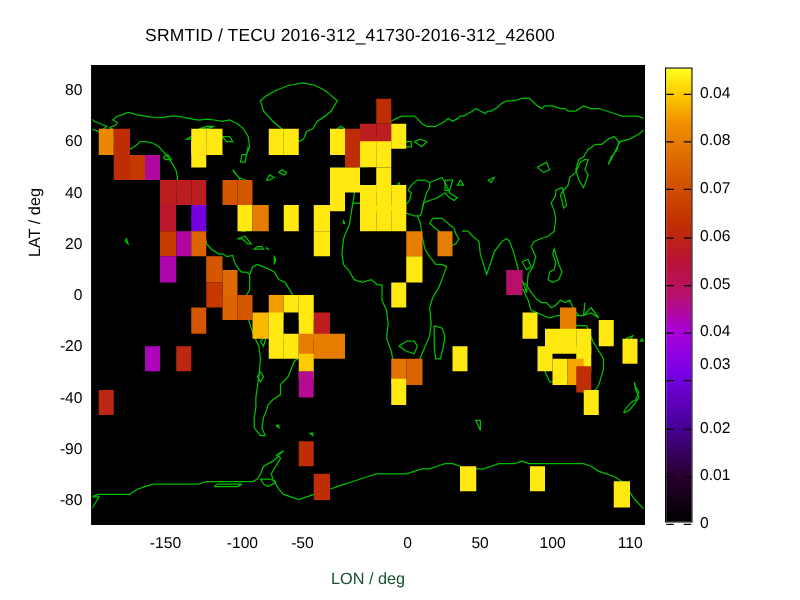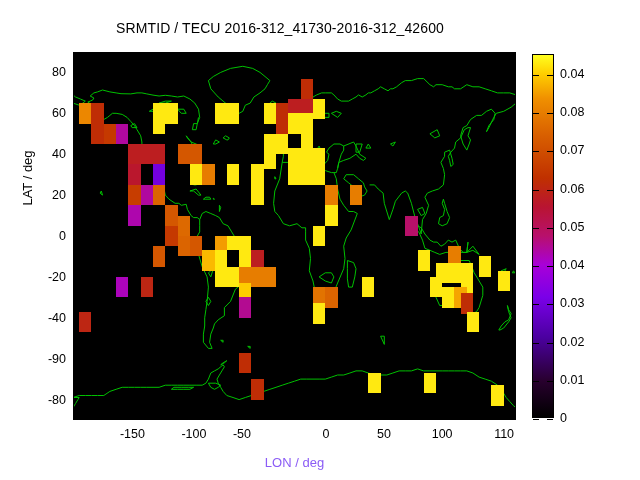--- a/index.html
+++ b/index.html
@@ -22,21 +22,21 @@
   
   .ytick{position:absolute;width:66px;text-align:right;font-size:12.5px;
          line-height:12px;color:#000;}
   .xtick{position:absolute;width:70px;text-align:right;font-size:12.5px;
          color:#000;}
 
   #ylabel{position:absolute;font-size:13px;color:#000;
           transform:rotate(-90deg);transform-origin:0 0;
           left:20px;top:288px;width:220px;text-align:center;}
   #xlabel{position:absolute;left:73px;top:455px;width:443px;
-          text-align:center;font-size:13px;color:#8b5cf6;}
+          text-align:center;font-size:13px;color:#14532d;}
 
   
   #cbar{position:absolute;left:532px;top:54px;width:22px;height:364px;
         border:1px solid #000;box-sizing:border-box;}
   #cbar-grad{position:absolute;left:0;top:0;right:0;bottom:0;}
   .cbtick{position:absolute;left:0;width:6px;height:1px;background:#000;}
   .cbtick.r{left:auto;right:0;}
   .cblabel{position:absolute;left:560px;font-size:12.5px;color:#000;
            line-height:12px;}
 </style>
@@ -237,21 +237,21 @@
       <div class="cbtick " style="top: 364px;"></div>
       <div class="cbtick r" style="top: 364px;"></div>
     </div>
 
 <div class="cblabel" style="top: 67.8824px;">0.04</div>
     <div class="cblabel" style="top: 106.118px;">0.08</div>
     <div class="cblabel" style="top: 144.353px;">0.07</div>
     <div class="cblabel" style="top: 182.588px;">0.06</div>
     <div class="cblabel" style="top: 220.824px;">0.05</div>
     <div class="cblabel" style="top: 259.059px;">0.04</div>
-    <div class="cblabel" style="top: 297px; text-align: center;">0.03</div>
+    <div class="cblabel" style="top: 285px; text-align: center;">0.03</div>
     <div class="cblabel" style="top: 335.529px;">0.02</div>
     <div class="cblabel" style="top: 373.765px;">0.01</div>
     <div class="cblabel" style="top: 412px;">0</div>
     <div class="ytick" style="left: 0px; top: 66.4444px;">80</div>
     <div class="ytick" style="left: 0px; top: 107.333px;">60</div>
     <div class="ytick" style="left: 0px; top: 148.222px;">40</div>
     <div class="ytick" style="left: 0px; top: 189.111px;">20</div>
     <div class="ytick" style="left: 0px; top: 230px;">0</div>
     <div class="ytick" style="left: 0px; top: 270.889px;">-20</div>
     <div class="ytick" style="left: 0px; top: 311.778px;">-40</div>

